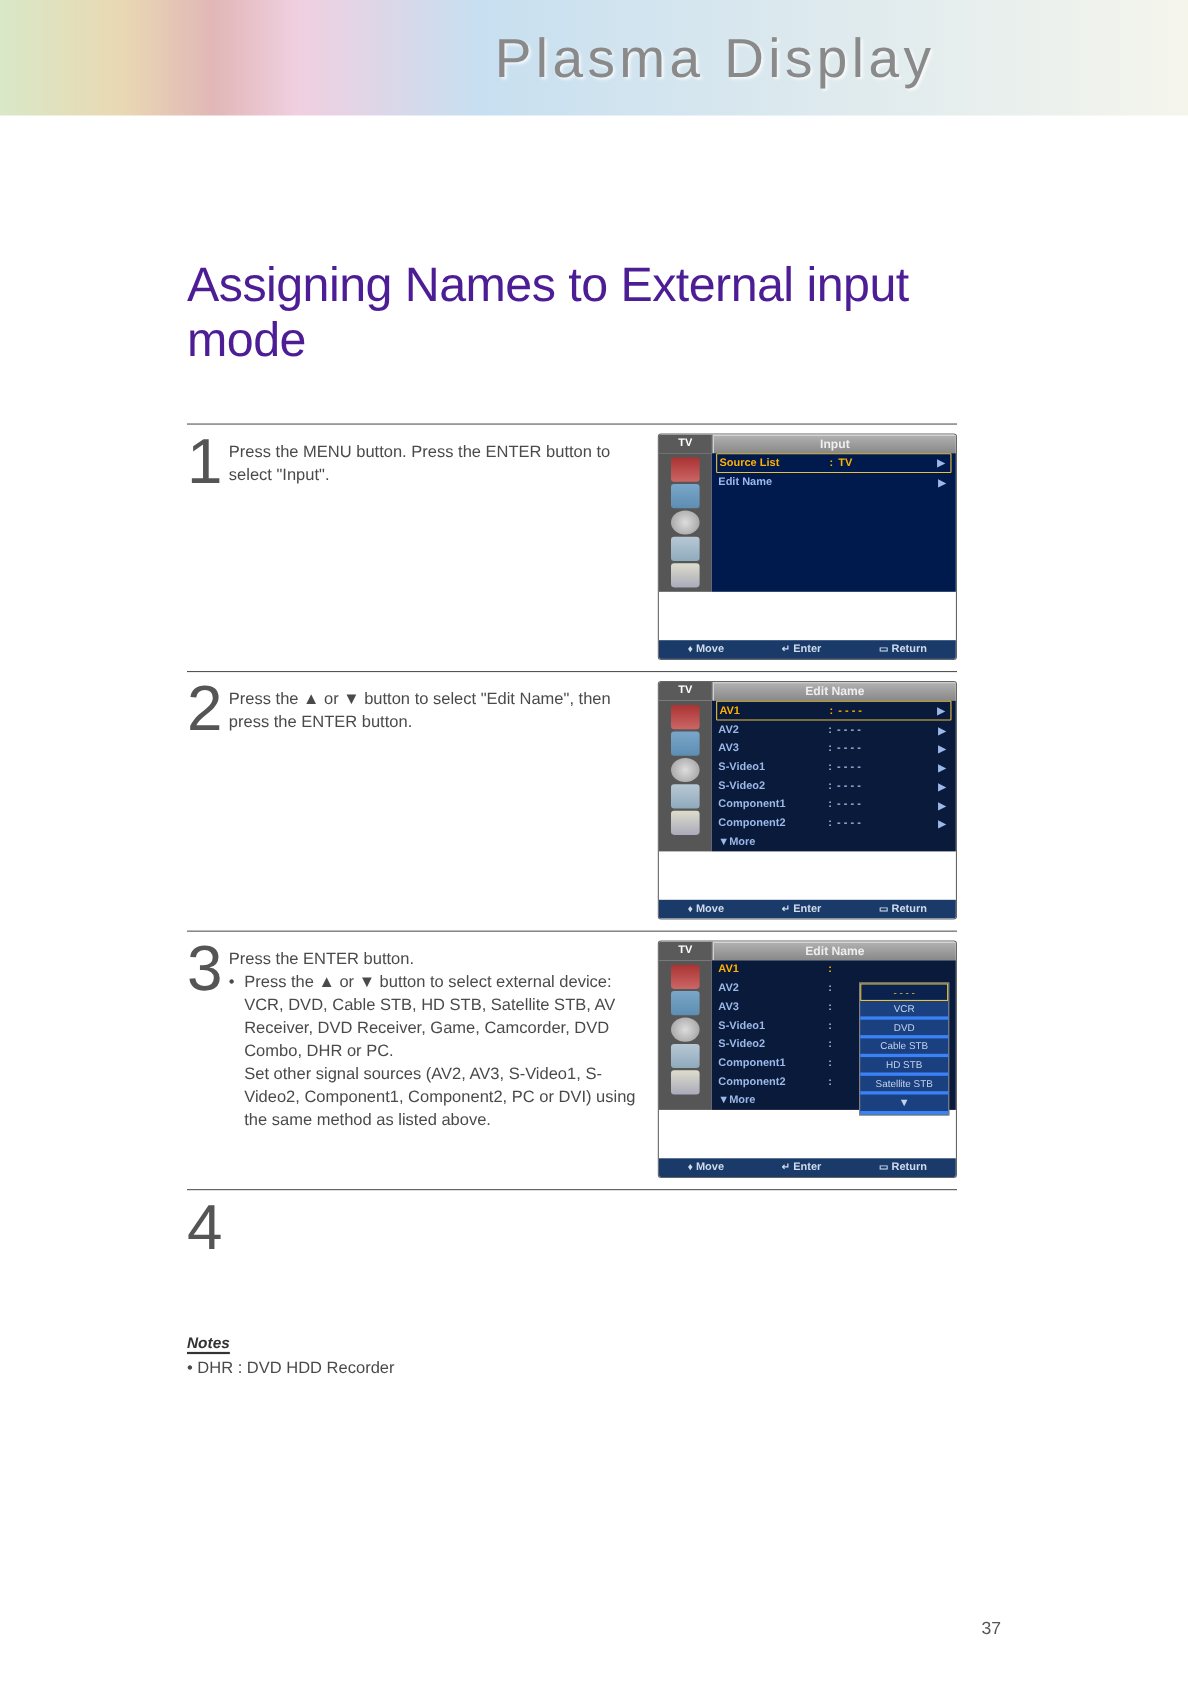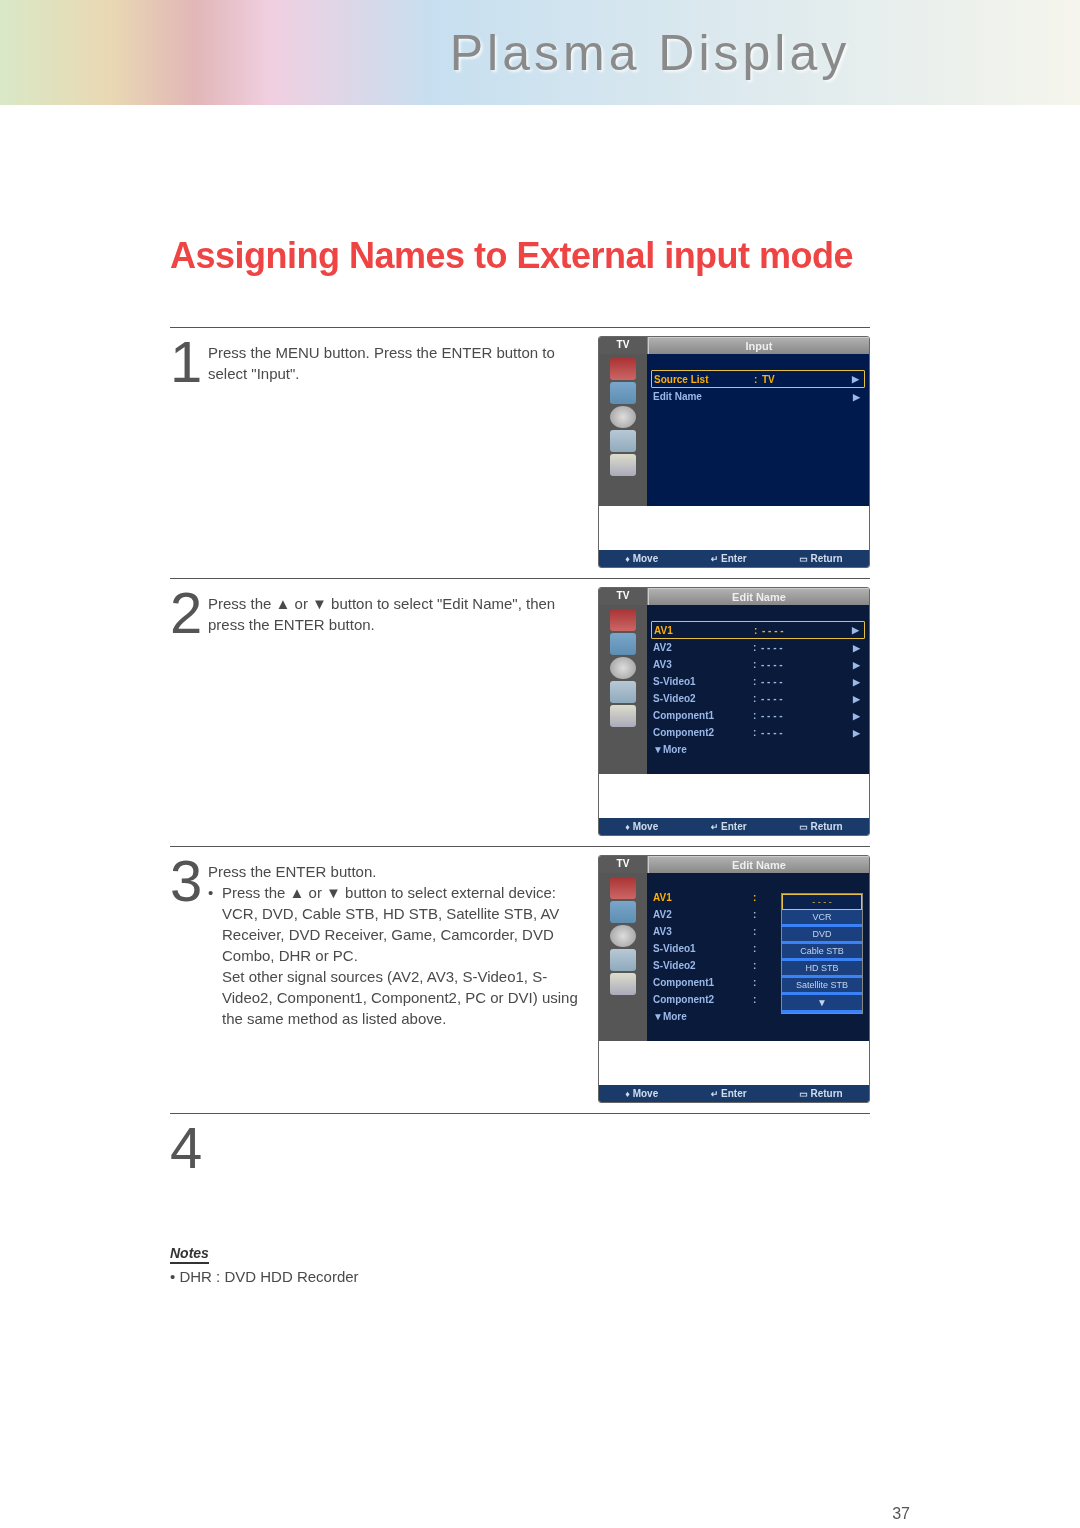--- a/index.html
+++ b/index.html
@@ -1,39 +1,39 @@
 <!DOCTYPE html>
 <html><head>
 <meta charset="utf-8">
 <style>
   body { margin: 0; font-family: Arial, Helvetica, sans-serif; background: #fff; color: #4a4a4a; width: 1080px; }
   .banner { position: relative; height: 105px; background: linear-gradient(90deg,#d9e8c7 0%,#e9d9b3 10%,#e1b7b7 18%,#f0cfe0 25%,#c7dff0 40%,#f5f5ec 100%); display:flex; align-items:center; justify-content:center; }
   .banner-title { font-size: 50px; color: #8a8a8a; letter-spacing: 4px; font-family: Arial, sans-serif; font-weight: 400; text-shadow: 2px 2px 3px rgba(255,255,255,0.8); margin-left: 220px; }
   .content { padding: 130px 170px 40px 170px; }
-  .page-title { color: #ef4444; font-size: 36px; font-weight: 700; font-family: Arial, sans-serif; letter-spacing: -0.5px; margin-bottom: 50px; }
+  .page-title { color: #4c1d95; font-size: 44px; font-weight: 400; font-family: Arial, sans-serif; letter-spacing: -0.5px; margin-bottom: 50px; }
   .step-row { display:flex; align-items:flex-start; border-top: 1px solid #555; padding: 8px 0 10px 0; }
   .step-row:first-of-type { border-top: 1px solid #555; }
   .step-num { font-size: 58px; font-weight: 300; color: #555; width: 38px; line-height: 0.9; font-family: Arial, sans-serif; }
   .step-text { flex: 1; font-size: 15px; line-height: 1.4; padding-top: 6px; max-width: 400px; }
   .bullet { display:block; padding-left: 14px; position:relative; }
   .bullet::before { content: "•"; position:absolute; left:0; }
   .osd-col { margin-left: 20px; }
   .osd { width: 270px; border: 1px solid #666; border-radius: 3px; overflow:hidden; font-size: 11px; font-weight: bold; color:#fff; font-family: Arial, sans-serif; }
   .osd-hdr { display:flex; }
   .osd-tv { width: 48px; background:#5a5a5a; text-align:center; padding:2px 0; border-right:1px solid #888; font-size:10px; }
   .osd-title { flex:1; background: linear-gradient(#b0b0b0,#888); text-align:center; color:#fff; padding:2px 0; color:#eee; font-size:11px; border-left:1px solid #ccc; border-top:1px solid #ccc; }
   .osd-body { display:flex; }
   .osd-icons { width: 48px; background:#565656; padding:4px 0; display:flex; flex-direction:column; align-items:center; gap:2px; }
   .ico { width:26px; height:22px; border-radius:3px; display:block; }
   .ico1 { background: linear-gradient(#a33,#c66); }
   .ico2 { background: linear-gradient(#7aa6c9,#5d8eb2); }
   .ico3 { background: radial-gradient(circle,#ddd,#999); border-radius:50%; }
   .ico4 { background: linear-gradient(#b8c8d4,#8faabd); }
   .ico5 { background: linear-gradient(#ddc,#aab); }
-  .osd-list { flex:1; background:#001a4d; padding:16px 6px; min-height:120px; position:relative; }
+  .osd-list { flex:1; background:#001a4d; padding:0 6px; min-height:120px; position:relative; }
   .osd-list.darker { background:#0a1a3a; }
   .row { display:flex; align-items:center; height:17px; font-size:10px; }
   .row .lab { width:100px; color:#9ab8e8; }
   .row .col { width:8px; color:#9ab8e8; }
   .row .val { flex:1; color:#9ab8e8; }
   .row .arr { width:10px; color:#9ab8e8; font-size:9px; }
   .row.hl { color:#ffb000; }
   .row.hl .lab, .row.hl .val, .row.hl .col { color:#ffb000; }
   .row.selbox { border:1px solid #e8c040; border-radius:1px; margin:0 -2px; padding:0 2px; height:16px; }
   .footer { background:#1a3a6a; padding:3px 0; display:flex; justify-content:space-around; font-size:10px; color:#d0dcec;margin-top:44px; }

